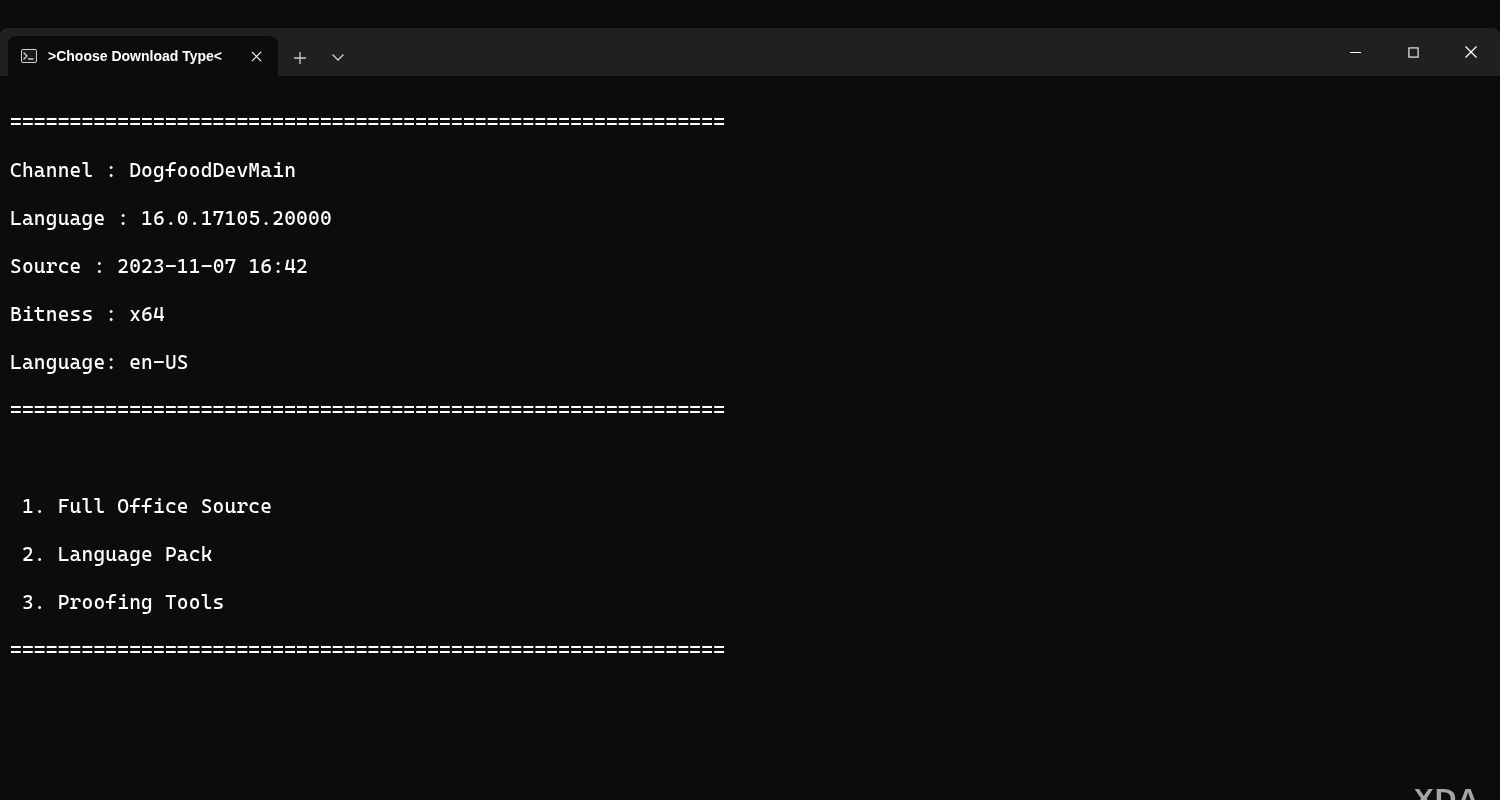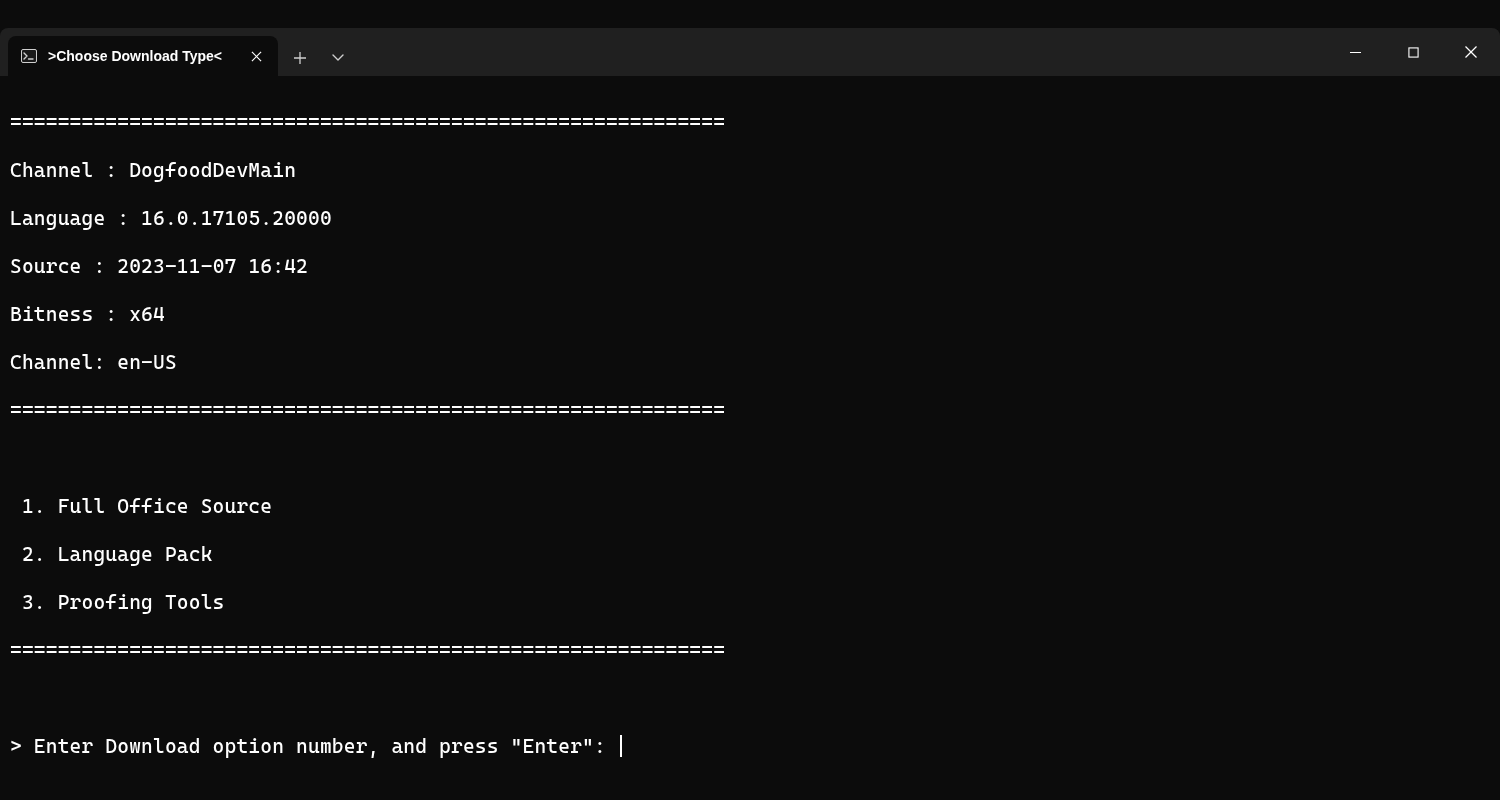--- a/index.html
+++ b/index.html
@@ -203,29 +203,28 @@
       </div>
     </div>
   </div>
 
   <div class="terminal-body">
 <div class="terminal-line">============================================================</div>
 <div class="terminal-line"><span>Channel : </span><span>DogfoodDevMain</span></div>
 <div class="terminal-line"><span>Language : </span><span>16.0.17105.20000</span></div>
 <div class="terminal-line"><span>Source : </span><span>2023-11-07 16:42</span></div>
 <div class="terminal-line"><span>Bitness : </span><span>x64</span></div>
-<div class="terminal-line"><span>Channel: </span><span>en-US</span></div>
+<div class="terminal-line"><span>Language: </span><span>en-US</span></div>
 <div class="terminal-line">============================================================</div>
 <div class="terminal-line"> </div>
 <div class="terminal-line"> 1. Full Office Source</div>
 <div class="terminal-line"> 2. Language Pack</div>
 <div class="terminal-line"> 3. Proofing Tools</div>
 <div class="terminal-line">============================================================</div>
 <div class="terminal-line"> </div>
-<div class="prompt-line"><span>&gt; Enter Download option number, and press "Enter": </span><span class="cursor"></span></div>
 
     <div class="watermark">
       <div class="watermark-logo">
         
       </div>
       <span class="watermark-text">XDA</span>
     </div>
   </div>
 
 </div>

